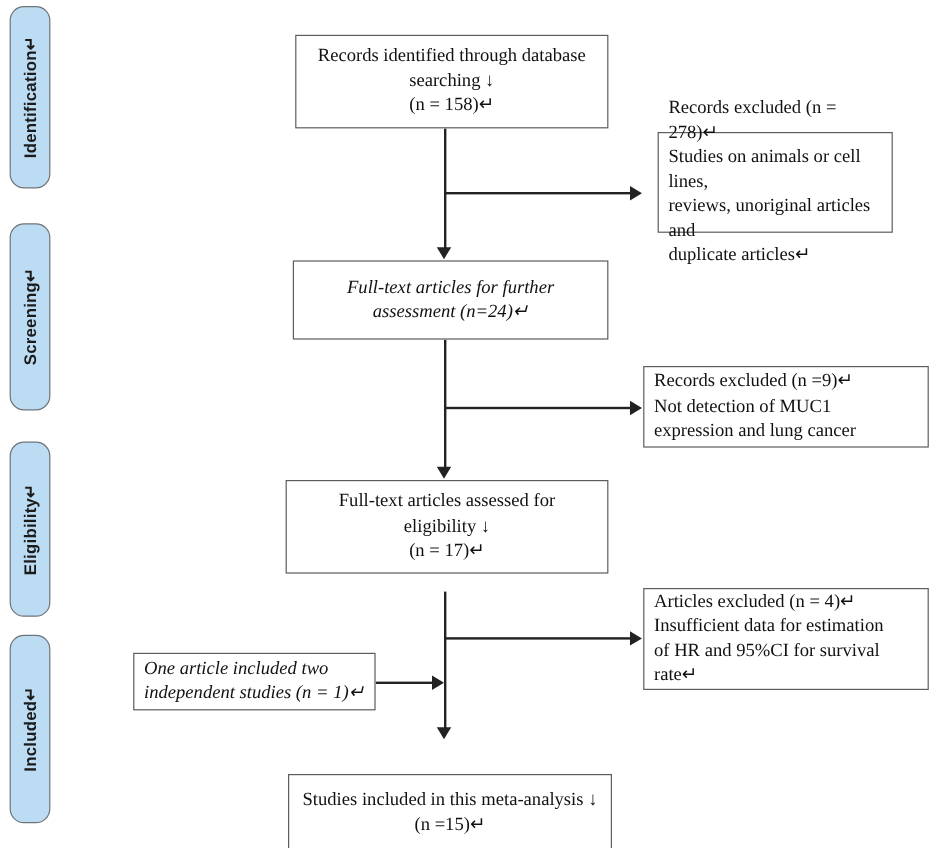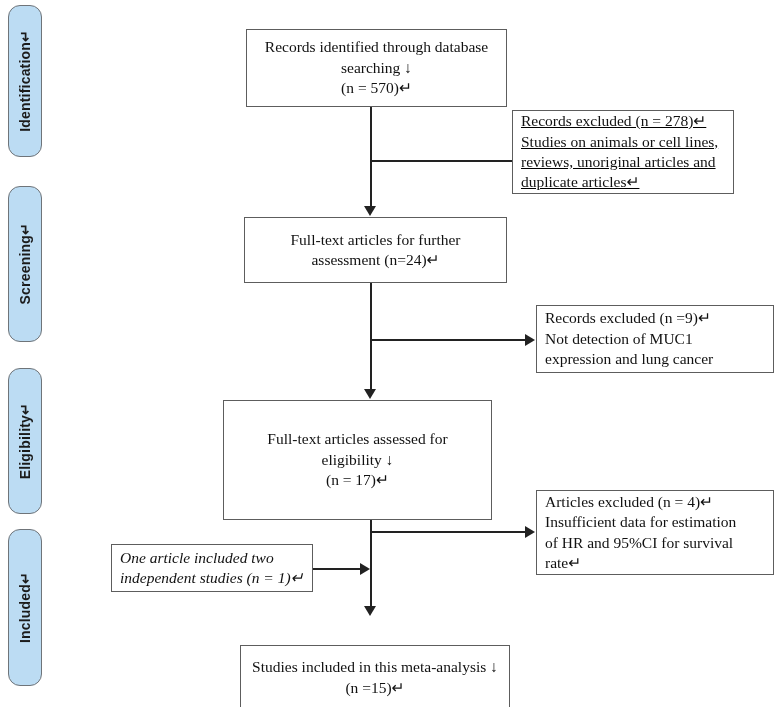--- a/index.html
+++ b/index.html
@@ -123,42 +123,42 @@
 
   <div class="hline" style="left:370px; top:531px; width:156px;"></div>
   <div class="arrow-right" style="left:525px; top:526px;"></div>
 
   <div class="hline" style="left:313px; top:568px; width:50px;"></div>
   <div class="arrow-right" style="left:360px; top:563px;"></div>
 
   <div class="node center" style="left:246px; top:29px; width:261px; height:78px;">
     <div class="node-text">Records identified through database
 searching ↓
-(n = 570)↵</div>
+(n = 158)↵</div>
   </div>
 
-  <div class="node side" style="left:512px; top:110px; width:222px; height:84px;text-decoration:underline;">
+  <div class="node side" style="left:548px; top:110px; width:196px; height:84px;">
     <div class="node-text">Records excluded (n = 278)↵
 Studies on animals or cell lines,
 reviews, unoriginal articles and
 duplicate articles↵</div>
   </div>
 
-  <div class="node center" style="left:244px; top:217px; width:263px; height:66px;">
+  <div class="node center" style="left:244px; top:217px; width:263px; height:66px;font-style:italic;">
     <div class="node-text">Full-text articles for further
 assessment (n=24)↵</div>
   </div>
 
   <div class="node side" style="left:536px; top:305px; width:238px; height:68px;">
     <div class="node-text">Records excluded (n =9)↵
 Not detection of MUC1
 expression and lung cancer</div>
   </div>
 
-  <div class="node center" style="left:223px; top:400px; width:269px; height:120px;">
+  <div class="node center" style="left:238px; top:400px; width:269px; height:78px;">
     <div class="node-text">Full-text articles assessed for
 eligibility ↓
 (n = 17)↵</div>
   </div>
 
   <div class="node side" style="left:536px; top:490px; width:238px; height:85px;">
     <div class="node-text">Articles excluded (n = 4)↵
 Insufficient data for estimation
 of HR and 95%CI for survival
 rate↵</div>

